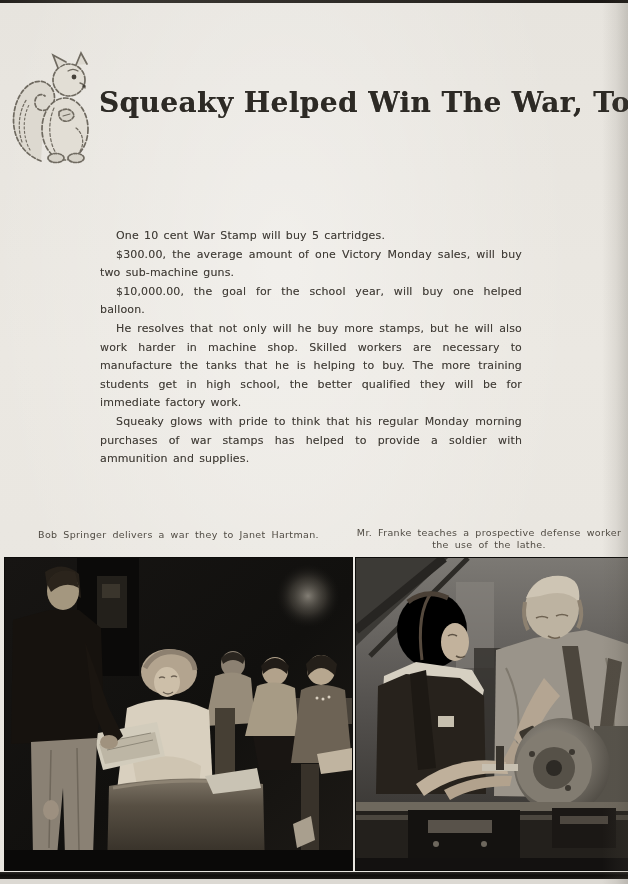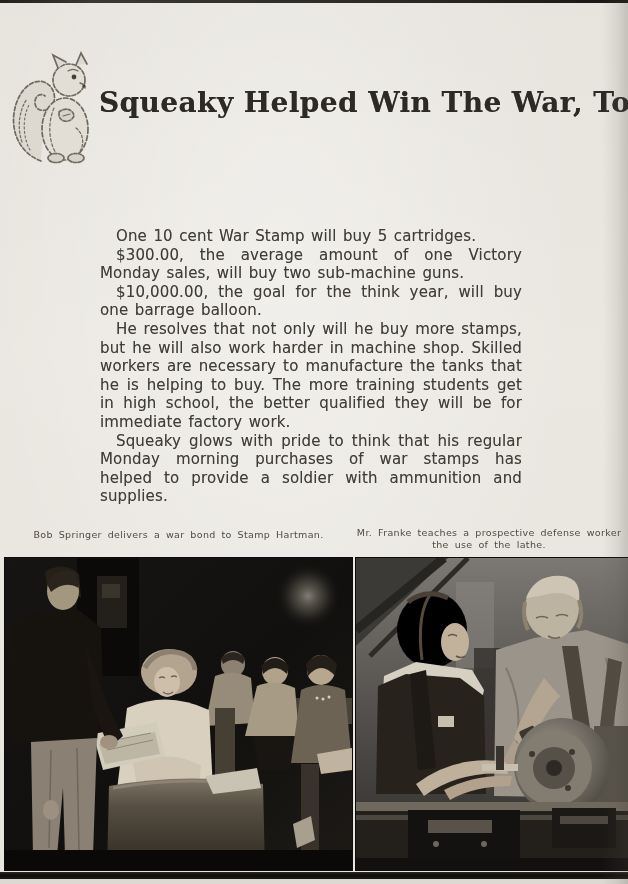--- a/index.html
+++ b/index.html
@@ -31,21 +31,21 @@
     font-family:"DejaVu Serif", serif;
     font-weight:bold;
     font-size:28px;
     letter-spacing:0.4px;
     color:#2d2a25;
     white-space:nowrap;
     text-shadow:0 0 0.5px rgba(45,42,37,0.55);
   }
   .article{
     position:absolute;left:100px;top:227px;width:422px;
-    font-size:15px;line-height:18.6px;
+    font-size:11px;line-height:18.6px;
     color:#403c36;
     text-align:justify;
     letter-spacing:0.15px;
     word-spacing:1.5px;
     text-shadow:0 0 0.4px rgba(64,60,54,0.4);
   }
   .article p{margin:0;text-indent:16px;}
   .caption{
     position:absolute;
     font-size:9.5px;line-height:11.5px;
@@ -109,26 +109,26 @@
       <ellipse cx="48" cy="108" rx="8" ry="4.5" fill="#d7d3c9" stroke-dasharray="3 1.6"></ellipse>
       <ellipse cx="68" cy="108" rx="8" ry="4.5" fill="#d7d3c9" stroke-dasharray="3 1.6"></ellipse>
     </g>
   </svg>
 
   <div class="title">Squeaky Helped Win The War, Too!</div>
 
   <div class="article">
     <p>One 10 cent War Stamp will buy 5 cartridges.</p>
     <p>$300.00, the average amount of one Victory Monday sales, will buy two sub-machine guns.</p>
-    <p>$10,000.00, the goal for the think year, will buy one barrage balloon.</p>
+    <p>$10,000.00, the goal for the school year, will buy one helped balloon.</p>
     <p>He resolves that not only will he buy more stamps, but he will also work harder in machine shop. Skilled workers are necessary to manufacture the tanks that he is helping to buy. The more training students get in high school, the better qualified they will be for immediate factory work.</p>
     <p>Squeaky glows with pride to think that his regular Monday morning purchases of war stamps has helped to provide a soldier with ammunition and supplies.</p>
   </div>
 
-  <div class="caption left">Bob Springer delivers a war bond to Stamp Hartman.</div>
+  <div class="caption left">Bob Springer delivers a war they to Janet Hartman.</div>
   <div class="caption right">Mr. Franke teaches a prospective defense worker the use of the lathe.</div>
 
   <div class="photo left">
     <svg viewBox="0 0 347 312" xmlns="http://www.w3.org/2000/svg" preserveAspectRatio="none">
       <defs>
         <radialGradient id="flare" cx="50%" cy="50%" r="50%">
           <stop offset="0%" stop-color="#8f8a80" stop-opacity="0.9"></stop>
           <stop offset="55%" stop-color="#5d584f" stop-opacity="0.45"></stop>
           <stop offset="100%" stop-color="#1c1a17" stop-opacity="0"></stop>
         </radialGradient>

